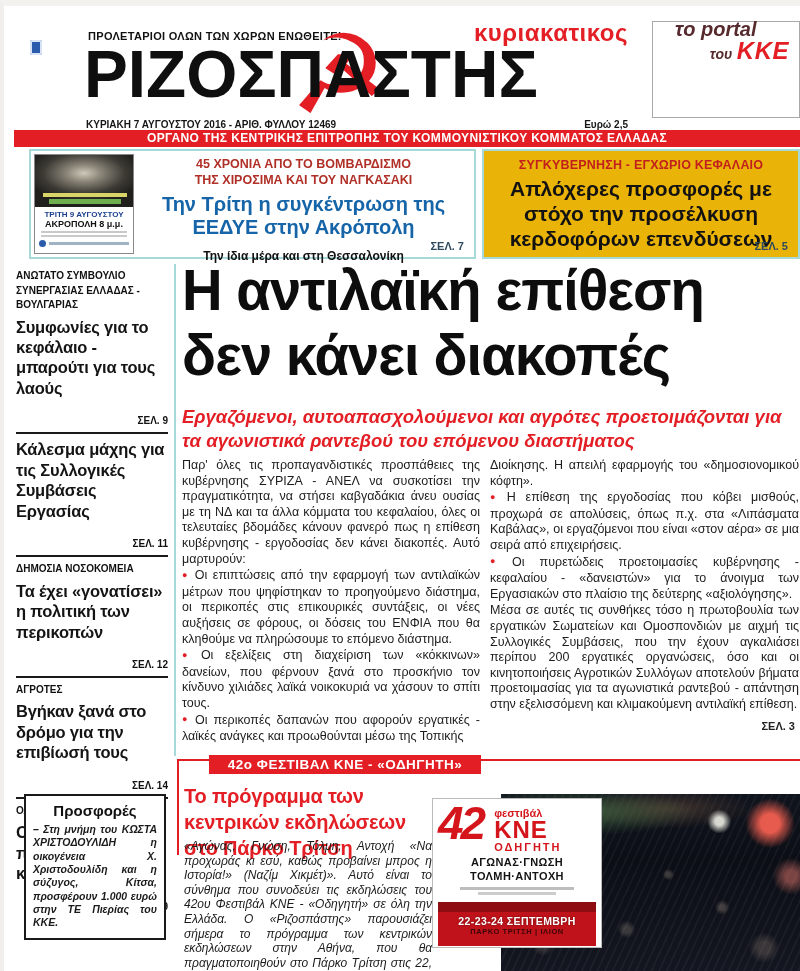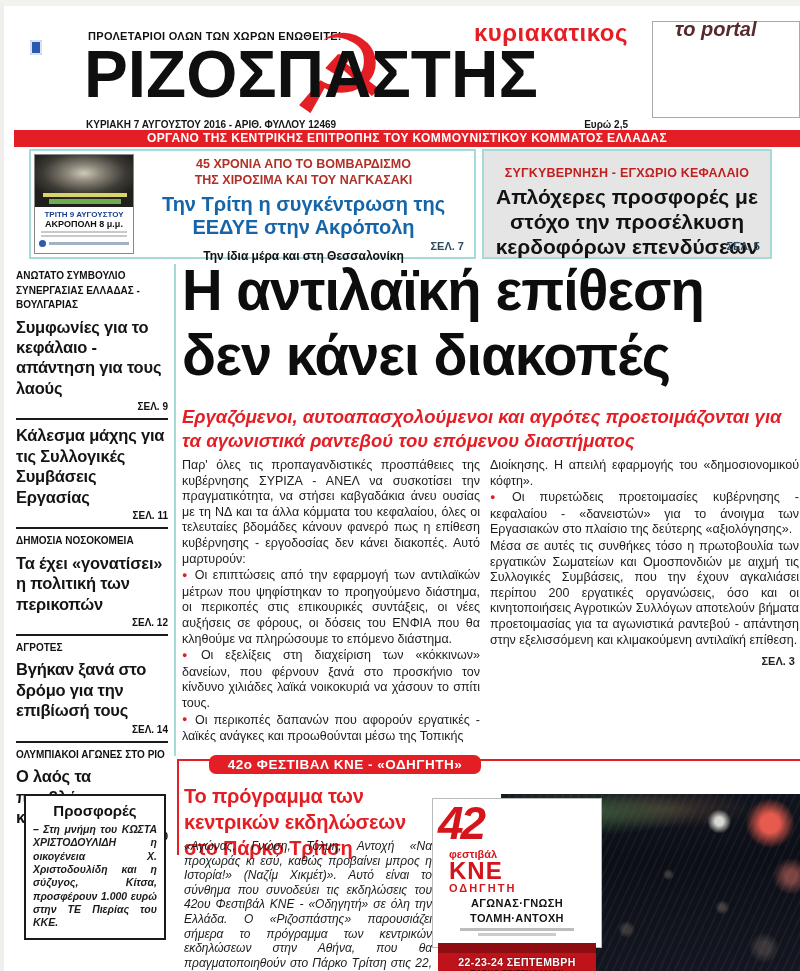--- a/index.html
+++ b/index.html
@@ -45,34 +45,34 @@
   .ep-hair { height:2px; background:#c9c9c9; margin:2px 6px 0; }
   .ep-foot { margin:3px 4px 0; display:flex; align-items:center; }
   .ep-dot { width:7px; height:7px; background:#2b5cab; border-radius:50%; margin-right:3px; }
   .ep-foot-line { flex:1; height:3px; background:#9fb3c4; }
   .bl-text { position:absolute; left:108px; right:6px; top:5px; bottom:0; text-align:center; }
   .bl-kicker { font-size:12.5px; font-weight:bold; color:#b03028; line-height:1.3; }
   .bl-head { font-size:20px; font-weight:bold; color:#1565a8; line-height:1.15; margin-top:4px; }
   .bl-sub { font-size:12px; font-weight:bold; color:#111; margin-top:10px; }
   .bl-ref { position:absolute; right:10px; bottom:5px; font-size:11px; font-weight:bold; color:#2e4a5e; }
 
-  .box-right { left:478px; top:143px; width:290px; height:110px; border:2px solid #a6d9da; background:#e5e5e5;
-               text-align:center; padding-top:15px; }
+  .box-right { left:478px; top:143px; width:318px; height:110px; border:2px solid #a6d9da; background:#eab308;
+               text-align:center; padding-top:7px; }
   .br-kicker { font-size:12.5px; font-weight:bold; color:#c21f1f; letter-spacing:.2px; }
   .br-head { font-size:21px; font-weight:bold; color:#121212; line-height:1.18; margin-top:5px; }
   .br-ref { position:absolute; right:10px; bottom:5px; font-size:11px; font-weight:bold; color:#2e4a5e; }
 
   
   .main-divider { left:170px; top:258px; width:2px; height:492px; background:#a6d9da; }
   .sidebar { left:12px; top:258px; width:152px; }
   .sb-item { padding:5px 0 6px; }
   .sb-item.sep { border-bottom:2px solid #1a1a1a; }
   .sb-kicker { font-size:10px; font-weight:bold; color:#111; line-height:1.45; margin-bottom:4px; }
   .sb-head { font-size:16.5px; font-weight:bold; color:#141414; line-height:1.24; letter-spacing:-.2px; }
-  .sb-ref { text-align:right; font-size:10px; font-weight:bold; color:#111; margin-top:3px; }
+  .sb-ref { text-align:right; font-size:10px; font-weight:bold; color:#111; margin-top:17px; }
 
   .offers { left:20px; top:788px; width:142px; border:2px solid #1a1a1a; background:#fff; padding:6px 7px 8px; }
   .offers-title { text-align:center; font-size:15px; font-weight:bold; color:#111; margin-bottom:4px; }
   .offers-item { font-size:10.5px; font-weight:bold; font-style:italic; color:#1a1a1a;
                  line-height:1.27; text-align:justify; }
 
   
   .lead-headline { left:178px; top:252px; width:620px; font-size:58px; font-weight:bold; color:#0d0d0d;
                    line-height:1.12; letter-spacing:-1px; transform:scaleX(.97); transform-origin:left top;
                    white-space:nowrap; }
@@ -83,21 +83,21 @@
   .col2 { left:486px; top:452px; width:309px; }
   .dot { color:#e31e24; font-size:9px; margin-right:5px; position:relative; top:-1.5px; }
   .body-p { margin-bottom:1px; }
   .lead-ref { text-align:right; font-size:11px; font-weight:bold; color:#222; margin-top:6px; padding-right:4px; }
 
   
   .fest-rule { left:175px; top:753px; width:621px; height:2px; background:#e31e24; }
   .fest-left-rule { left:173px; top:753px; width:2px; height:96px; background:#e31e24; }
   .fest-banner { left:205px; top:749px; width:272px; height:19px; background:#e31e24; color:#fff;
                  font-size:13.5px; font-weight:bold; text-align:center; line-height:19px;
-                 letter-spacing:.5px; z-index:2;border-radius:7px; }
+                 letter-spacing:.5px; z-index:2; }
   .fest-head { left:180px; top:777px; width:254px; font-size:20px; font-weight:bold; color:#e31e24;
                line-height:1.3; letter-spacing:-.2px; }
   .fest-body { left:180px; top:833px; width:248px; font-size:12px; line-height:14.6px;
                font-style:italic; text-align:justify; color:#1a1a1a; }
 
   .fest-photo { left:497px; top:788px; width:299px; height:183px;
     background-color:#0b0e15;
     background-image:
       radial-gradient(circle at 90% 16%, rgba(242,95,80,.95) 0 3%, transparent 8%),
       radial-gradient(circle at 73% 15%, rgba(250,250,240,.85) 0 1.5%, transparent 4.5%),
@@ -110,21 +110,21 @@
       radial-gradient(circle at 74% 62%, rgba(222,192,172,.25) 0 1%, transparent 3%),
       radial-gradient(circle at 42% 74%, rgba(212,192,172,.22) 0 1.5%, transparent 4%),
       radial-gradient(circle at 14% 82%, rgba(205,185,168,.2) 0 1.5%, transparent 4%),
       radial-gradient(circle at 88% 84%, rgba(202,172,152,.22) 0 2%, transparent 5%),
       repeating-linear-gradient(115deg, rgba(200,190,200,.05) 0 2px, transparent 2px 7px),
       linear-gradient(180deg, #10141d 0%, #0b0e15 35%, #141721 100%);
   }
 
   .fest-poster { left:428px; top:792px; width:170px; height:150px; background:#fff;
                  border:1px solid #bbb; z-index:3; padding:4px 5px; }
-  .fp-logo { display:flex; justify-content:space-between;flex-direction:column; }
+  .fp-logo { display:flex; justify-content:flex-start; }
   .fp-42 { font-size:46px; font-weight:bold; font-style:italic; color:#d4161c; line-height:.9; letter-spacing:-3px; }
   .fp-logo-right { margin-left:11px; padding-top:4px; }
   .fp-fest { font-size:11px; font-weight:bold; color:#d4161c; }
   .fp-kne { font-size:24px; font-weight:bold; color:#d4161c; line-height:.92; letter-spacing:1px; }
   .fp-odig { font-size:11px; font-weight:bold; color:#d4161c; letter-spacing:2px; }
   .fp-slogan { text-align:center; font-size:11px; font-weight:bold; color:#131313; line-height:1.3;
                letter-spacing:.4px; margin-top:2px; }
   .fp-quote { height:3px; background:#bdbdbd; margin:3px 22px 0; }
   .fp-quote2 { height:3px; background:#cccccc; margin:2px 40px 0; }
   .fp-band { margin-top:4px; height:44px; position:relative;
@@ -142,20 +142,24 @@
   <div class="abs corner-icon"></div>
   <div class="abs slogan">ΠΡΟΛΕΤΑΡΙΟΙ ΟΛΩΝ ΤΩΝ ΧΩΡΩΝ ΕΝΩΘΕΙΤΕ!</div>
   <div class="abs edition">κυριακατικος</div>
   <div class="abs hammer">☭</div>
   <div class="abs paper-title">ΡΙΖΟΣΠΑΣΤΗΣ</div>
   <div class="abs date-line">ΚΥΡΙΑΚΗ 7 ΑΥΓΟΥΣΤΟΥ 2016 - ΑΡΙΘ. ΦΥΛΛΟΥ 12469</div>
   <div class="abs price">Ευρώ 2,5</div>
 
   <div class="abs portal-box">
     <div class="portal-line2">το portal</div>
+    <div class="portal-line3">
+      <span class="portal-tou">του</span>
+      <span class="portal-kke">ΚΚΕ</span>
+    </div>
   </div>
 
   <div class="abs organ-bar">ΟΡΓΑΝΟ ΤΗΣ ΚΕΝΤΡΙΚΗΣ ΕΠΙΤΡΟΠΗΣ ΤΟΥ ΚΟΜΜΟΥΝΙΣΤΙΚΟΥ ΚΟΜΜΑΤΟΣ ΕΛΛΑΔΑΣ</div>
 
   <div class="abs box-left">
     <div class="eedye-poster">
       <div class="ep-top">
         <div class="ep-bar1"></div>
         <div class="ep-bar2"></div>
       </div>
@@ -182,21 +186,21 @@
   <div class="abs box-right">
     <div class="br-kicker">ΣΥΓΚΥΒΕΡΝΗΣΗ - ΕΓΧΩΡΙΟ ΚΕΦΑΛΑΙΟ</div>
     <div class="br-head">Απλόχερες προσφορές με στόχο την προσέλκυση κερδοφόρων επενδύσεων</div>
     <div class="br-ref">ΣΕΛ. 5</div>
   </div>
 
   <div class="abs main-divider"></div>
   <div class="abs sidebar">
     <div class="sb-item sep">
       <div class="sb-kicker">ΑΝΩΤΑΤΟ ΣΥΜΒΟΥΛΙΟ ΣΥΝΕΡΓΑΣΙΑΣ ΕΛΛΑΔΑΣ - ΒΟΥΛΓΑΡΙΑΣ</div>
-      <div class="sb-head">Συμφωνίες για το κεφάλαιο - απάντηση για τους λαούς</div>
+      <div class="sb-head">Συμφωνίες για το κεφάλαιο - μπαρούτι για τους λαούς</div>
       <div class="sb-ref">ΣΕΛ. 9</div>
     </div>
     <div class="sb-item sep">
       <div class="sb-head">Κάλεσμα μάχης για τις Συλλογικές Συμβάσεις Εργασίας</div>
       <div class="sb-ref">ΣΕΛ. 11</div>
     </div>
     <div class="sb-item sep">
       <div class="sb-kicker">ΔΗΜΟΣΙΑ ΝΟΣΟΚΟΜΕΙΑ</div>
       <div class="sb-head">Τα έχει «γονατίσει» η πολιτική των περικοπών</div>
       <div class="sb-ref">ΣΕΛ. 12</div>
@@ -226,20 +230,21 @@
 
   <div class="abs lead-col col1">
     <p class="body-p"><span>Παρ' όλες τις προπαγανδιστικές προσπάθειες της κυβέρνησης ΣΥΡΙΖΑ - ΑΝΕΛ να συσκοτίσει την πραγματικότητα, να στήσει καβγαδάκια άνευ ουσίας με τη ΝΔ και τα άλλα κόμματα του κεφαλαίου, όλες οι τελευταίες βδομάδες κάνουν φανερό πως η επίθεση κυβέρνησης - εργοδοσίας δεν κάνει διακοπές. Αυτό μαρτυρούν:</span></p>
     <p class="body-p"><span class="dot">●</span><span>Οι επιπτώσεις από την εφαρμογή των αντιλαϊκών μέτρων που ψηφίστηκαν το προηγούμενο διάστημα, οι περικοπές στις επικουρικές συντάξεις, οι νέες αυξήσεις σε φόρους, οι δόσεις του ΕΝΦΙΑ που θα κληθούμε να πληρώσουμε το επόμενο διάστημα.</span></p>
     <p class="body-p"><span class="dot">●</span><span>Οι εξελίξεις στη διαχείριση των «κόκκινων» δανείων, που φέρνουν ξανά στο προσκήνιο τον κίνδυνο χιλιάδες λαϊκά νοικοκυριά να χάσουν το σπίτι τους.</span></p>
     <p class="body-p"><span class="dot">●</span><span>Οι περικοπές δαπανών που αφορούν εργατικές - λαϊκές ανάγκες και προωθούνται μέσω της Τοπικής</span></p>
   </div>
 
   <div class="abs lead-col col2">
     <p class="body-p"><span>Διοίκησης. Η απειλή εφαρμογής του «δημοσιονομικού κόφτη».</span></p>
+    <p class="body-p"><span class="dot">●</span><span>Η επίθεση της εργοδοσίας που κόβει μισθούς, προχωρά σε απολύσεις, όπως π.χ. στα «Λιπάσματα Καβάλας», οι εργαζόμενοι που είναι «στον αέρα» σε μια σειρά από επιχειρήσεις.</span></p>
     <p class="body-p"><span class="dot">●</span><span>Οι πυρετώδεις προετοιμασίες κυβέρνησης - κεφαλαίου - «δανειστών» για το άνοιγμα των Εργασιακών στο πλαίσιο της δεύτερης «αξιολόγησης».</span></p>
     <p class="body-p"><span>Μέσα σε αυτές τις συνθήκες τόσο η πρωτοβουλία των εργατικών Σωματείων και Ομοσπονδιών με αιχμή τις Συλλογικές Συμβάσεις, που την έχουν αγκαλιάσει περίπου 200 εργατικές οργανώσεις, όσο και οι κινητοποιήσεις Αγροτικών Συλλόγων αποτελούν βήματα προετοιμασίας για τα αγωνιστικά ραντεβού - απάντηση στην εξελισσόμενη και κλιμακούμενη αντιλαϊκή επίθεση.</span></p>
     <div class="lead-ref">ΣΕΛ. 3</div>
   </div>
 
   <div class="abs fest-rule"></div>
   <div class="abs fest-left-rule"></div>
   <div class="abs fest-banner">42ο ΦΕΣΤΙΒΑΛ ΚΝΕ - «ΟΔΗΓΗΤΗ»</div>
   <div class="abs fest-head">Το πρόγραμμα των κεντρικών εκδηλώσεων στο Πάρκο Τρίτση</div>
   <div class="abs fest-body">

